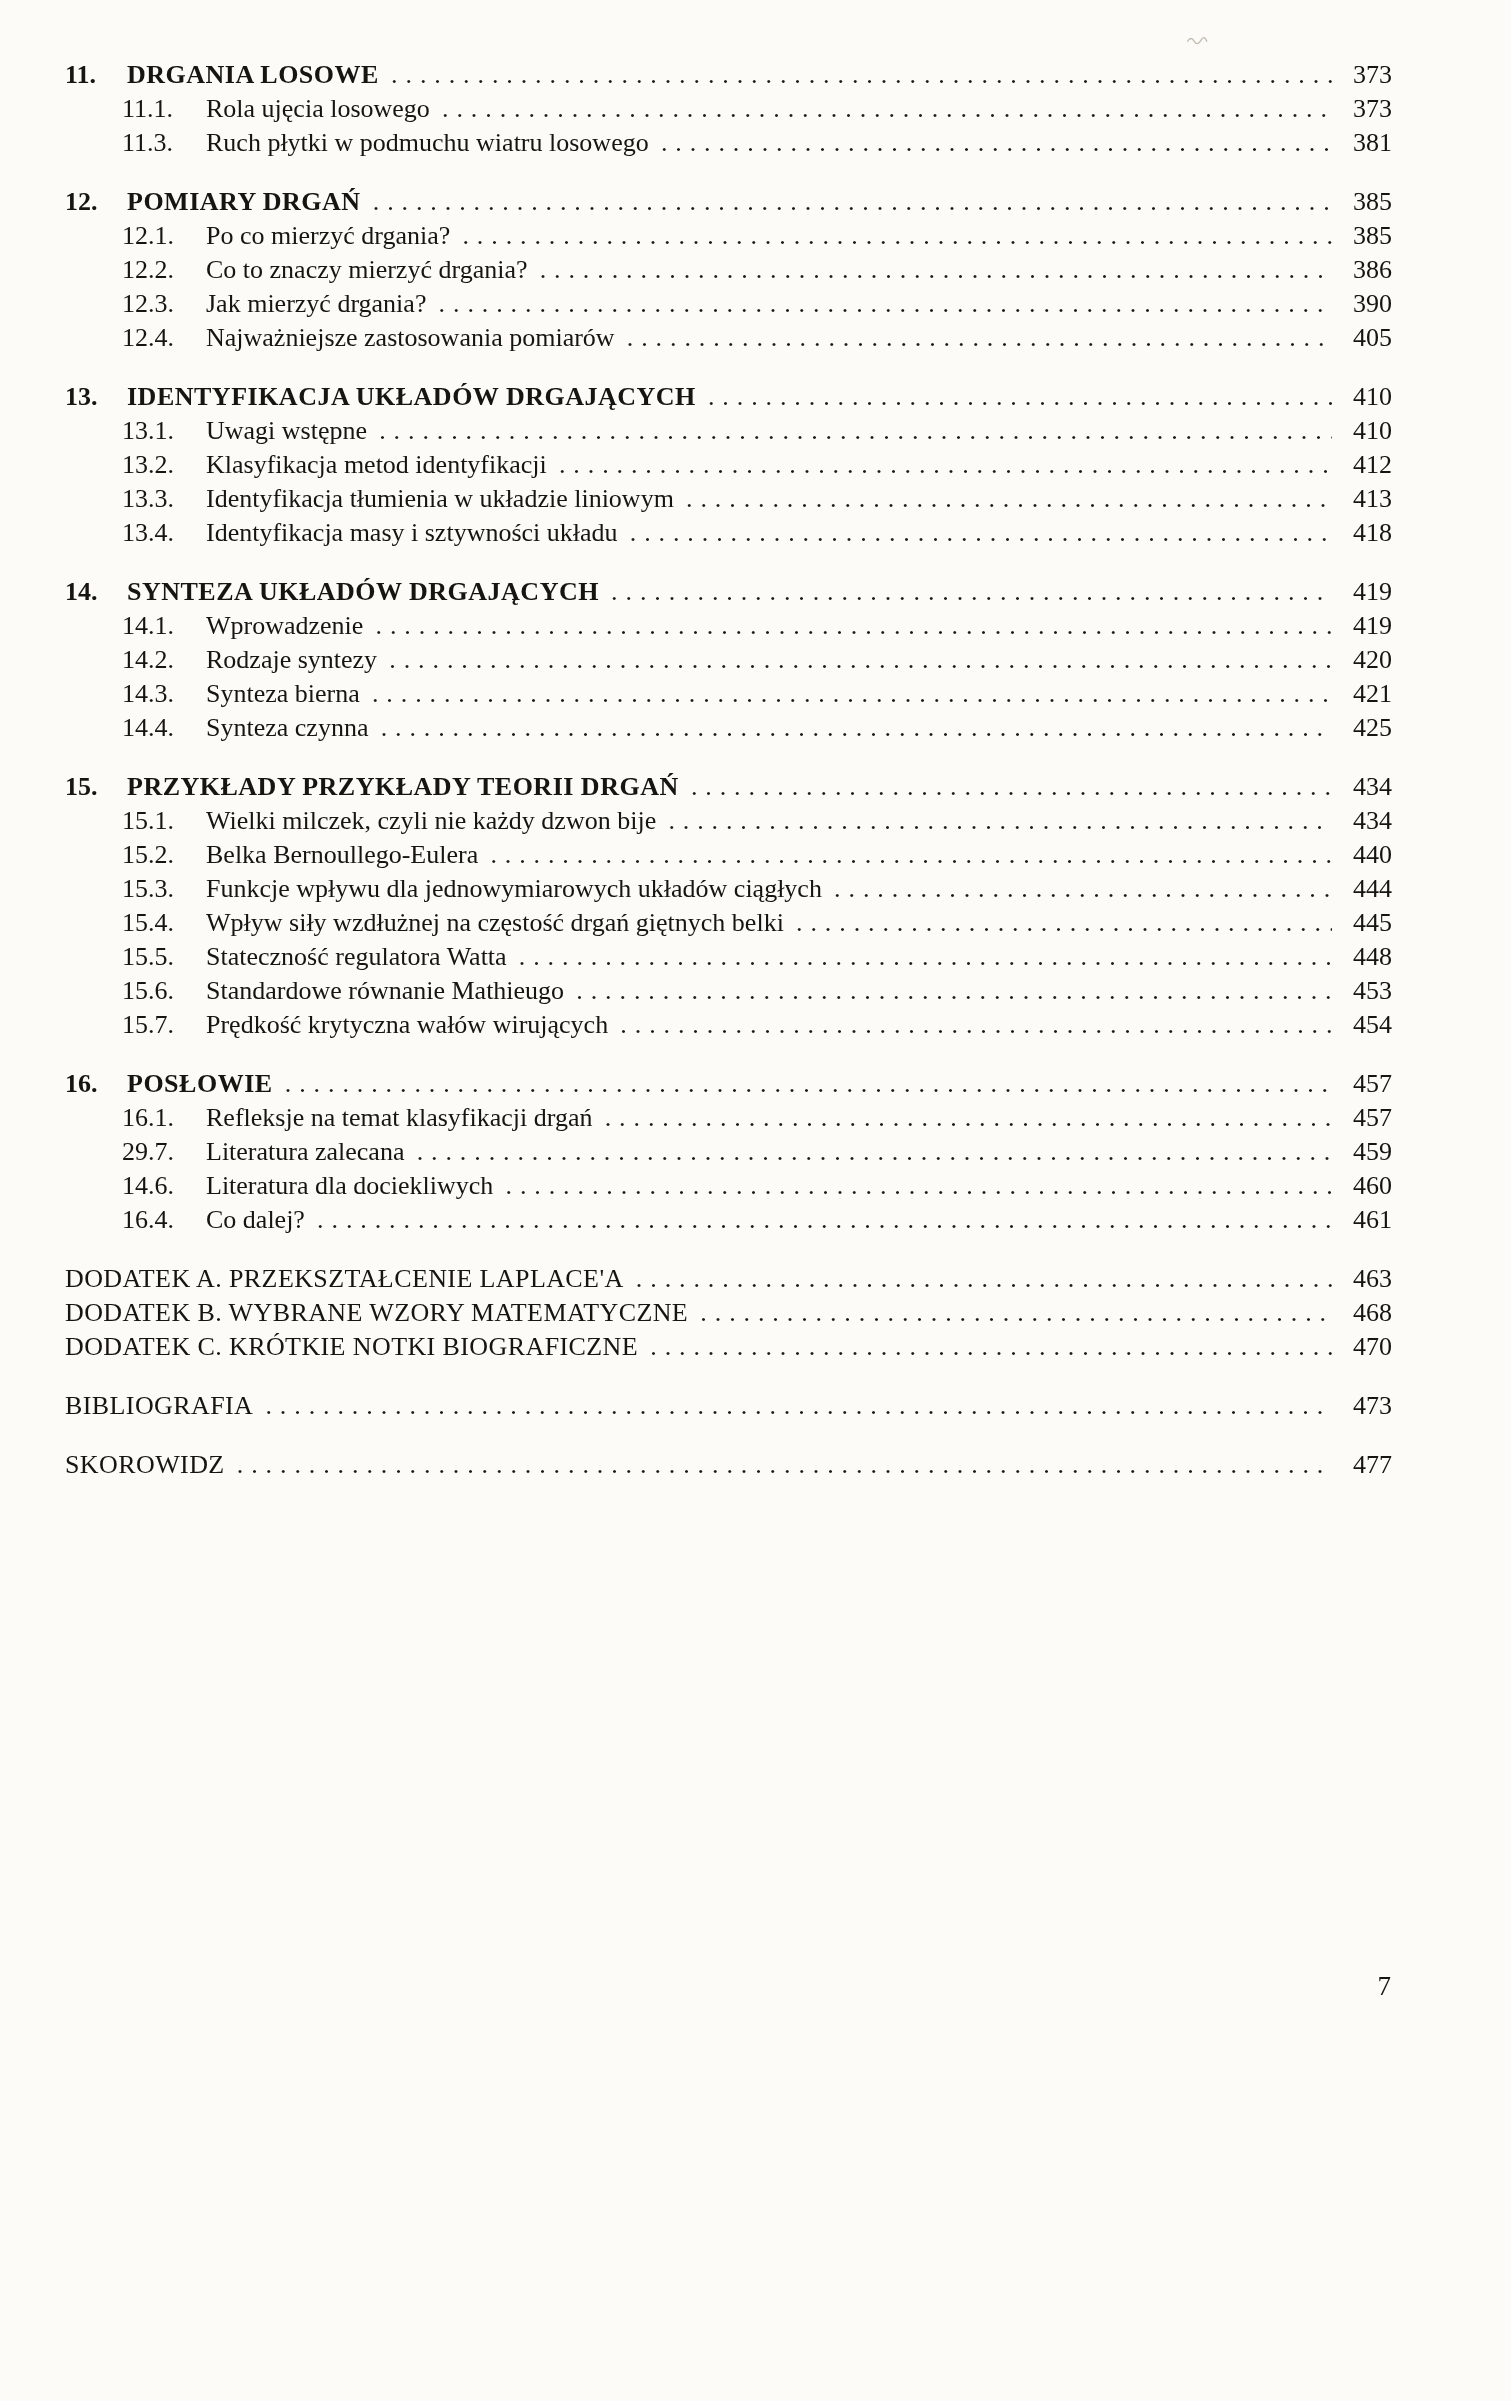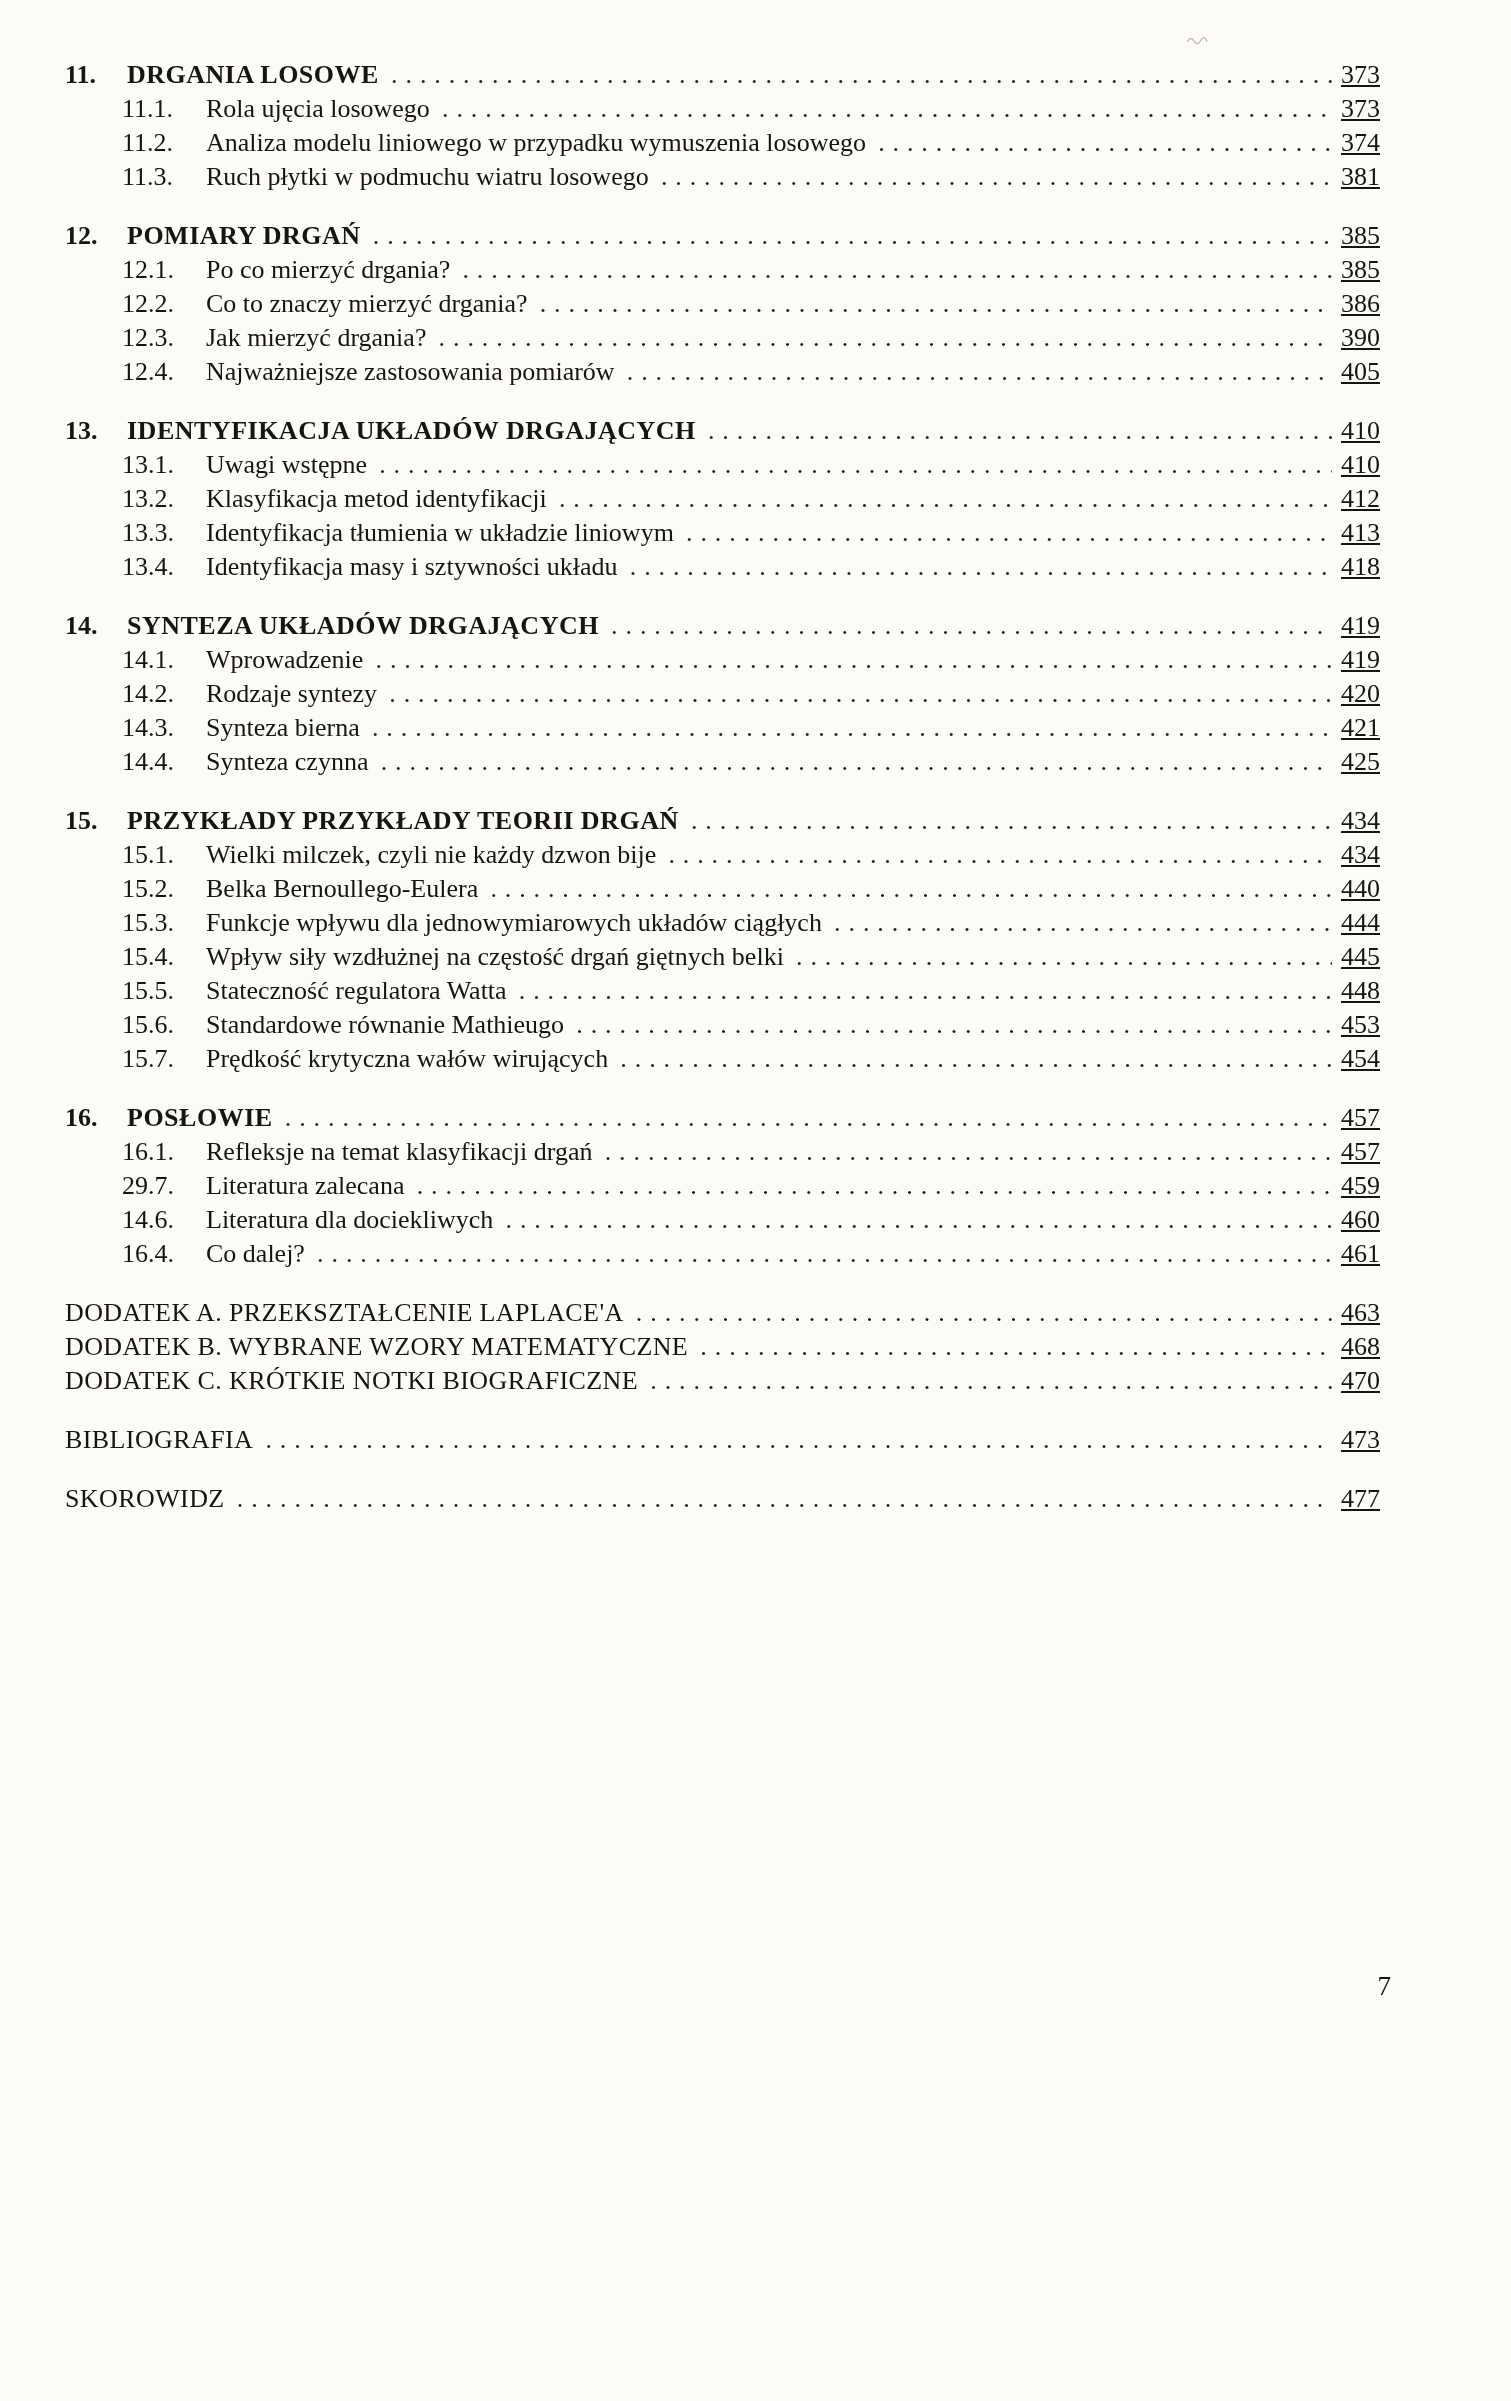--- a/index.html
+++ b/index.html
@@ -41,22 +41,21 @@
     margin: 0 9.5px 0 12.2px;
     color: #1c1a15;
     letter-spacing: 0.7px;
   }
   .dots::after {
     content: ". . . . . . . . . . . . . . . . . . . . . . . . . . . . . . . . . . . . . . . . . . . . . . . . . . . . . . . . . . . . . . . . . . . . . . . . . . . . . . . . . . . . . . . . . . . . . . . . . . . . . . . . . . . . . . . . . . . .";
   }
   .pg {
     flex: none;
     min-width: 51px;
-    text-align: left;
-    text-decoration: underline;
+    text-align: right;
   }
   .folio {
     position: absolute;
     right: 120px; top: 1971px;
     font-size: 27px;
     color: #171510;
   }
   .scan-mark {
     position: absolute;
     left: 1186px; top: 35px;
@@ -80,26 +79,20 @@
           <span class="dots"></span>
           <span class="pg">373</span>
         </div>
         <div class="row item">
           <span class="lab">11.1.</span>
           <span class="ttl">Rola ujęcia losowego</span>
           <span class="dots"></span>
           <span class="pg">373</span>
         </div>
         <div class="row item">
-          <span class="lab">11.2.</span>
-          <span class="ttl">Analiza modelu liniowego w przypadku wymuszenia losowego</span>
-          <span class="dots"></span>
-          <span class="pg">374</span>
-        </div>
-        <div class="row item">
           <span class="lab">11.3.</span>
           <span class="ttl">Ruch płytki w podmuchu wiatru losowego</span>
           <span class="dots"></span>
           <span class="pg">381</span>
         </div>
       </section>
       <section class="section">
         <div class="row chapter">
           <span class="lab">12.</span>
           <span class="ttl">POMIARY DRGAŃ</span>

